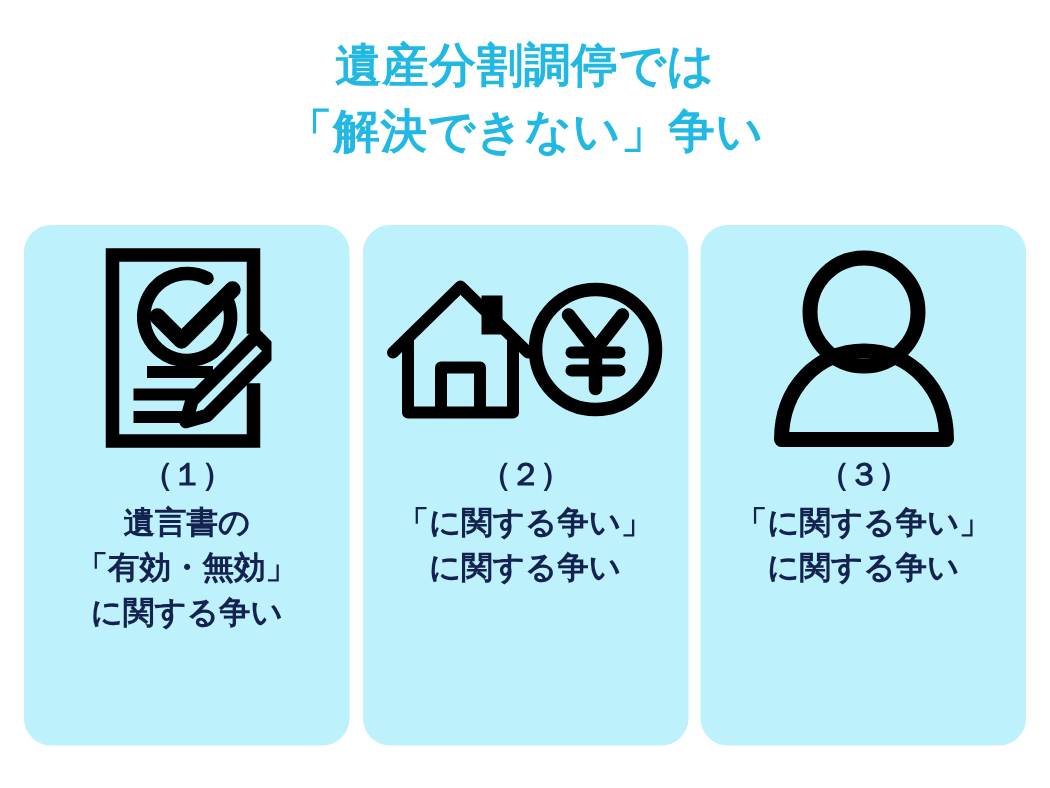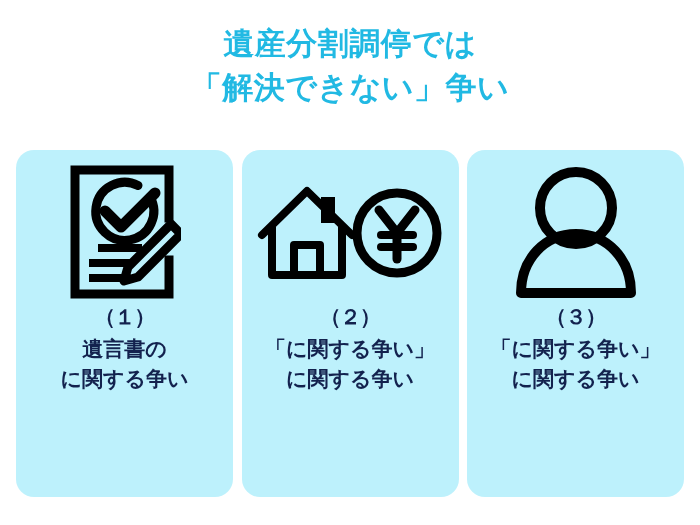--- a/index.html
+++ b/index.html
@@ -125,20 +125,21 @@
             <rect x="20" y="95" width="44" height="8" fill="#000000"></rect>
             <rect x="20" y="110" width="44" height="8" fill="#000000"></rect>
 
             <path d="M102 60 L112 70 L69 113 L55 117 L59 103 Z" fill="#bdf1fc" stroke="#000000" stroke-width="9" stroke-linejoin="round"></path>
           </svg>
         </span>
       </div>
       <div class="card-text">
         <span class="num">（１）</span>
         <span class="line">遺言書の</span>
+        <span class="line">「有効・無効」</span>
         <span class="line">に関する争い</span>
       </div>
     </div>
 
     <div class="card">
       <div class="card-icon">
         <span>
           <svg width="186" height="98" viewBox="0 0 186 98" fill="none" xmlns="http://www.w3.org/2000/svg">
 
             <path d="M5 52 L50 8 L95 52" stroke="#000000" stroke-width="8" fill="none" stroke-linecap="round" stroke-linejoin="round"></path>

